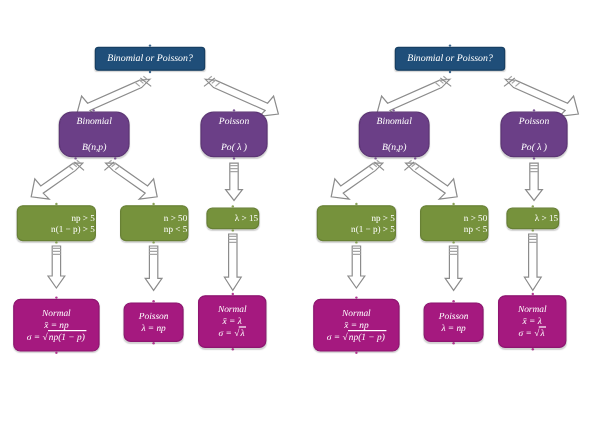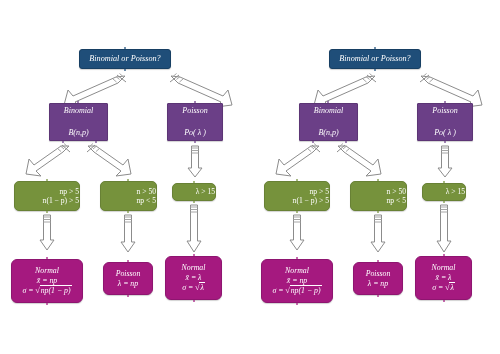--- a/index.html
+++ b/index.html
@@ -4,21 +4,21 @@
 <style>
   html,body{margin:0;padding:0;}
   body{
     width:500px;height:354px;
     background:#ffffff;
     font-family:"Liberation Serif", serif;
     overflow:hidden;
   }
   #stage{position:relative;width:500px;height:354px;}
 
-  .panel{position:absolute;top:10px;width:250px;height:286px;}
+  .panel{position:absolute;top:0;width:250px;height:286px;}
   #panel-left{left:0;}
   #panel-right{left:250px;}
 
   .node{
     position:absolute;
     box-sizing:border-box;
     display:flex;
     flex-direction:column;
     align-items:center;
     justify-content:center;
@@ -35,21 +35,21 @@
     background:#1f4e79;
     border:1px solid #173f63;
     border-radius:3px;
     font-size:8.2px;
     box-shadow:0 1px 1px rgba(0,0,0,.18);
   }
   
   .n-dist{
     background:#6b3f87;
     border:1px solid #5c3575;
-    border-radius:1px;
+    border-radius:11px;
     font-size:8px;
     box-shadow:0 1px 1px rgba(0,0,0,.18);
     gap:12px;
   }
   
   .n-cond{
     background:#76923c;
     border:1px solid #688135;
     border-radius:5px;
     font-size:7.6px;

